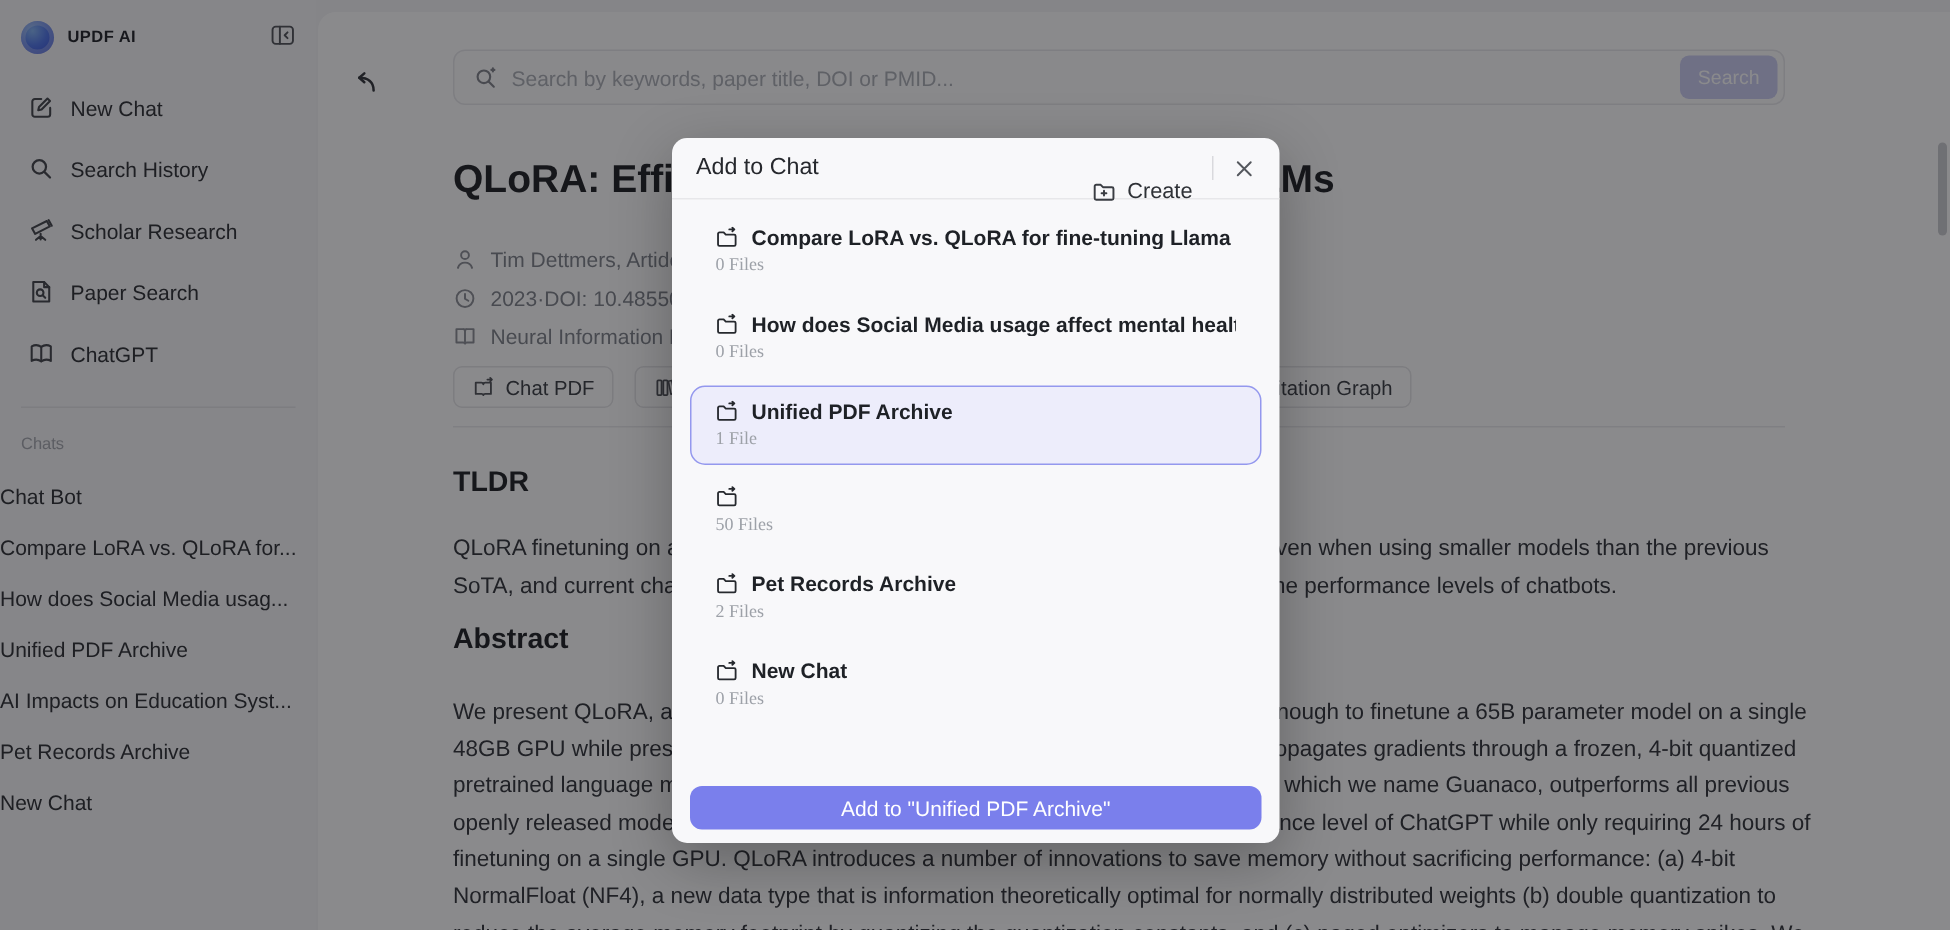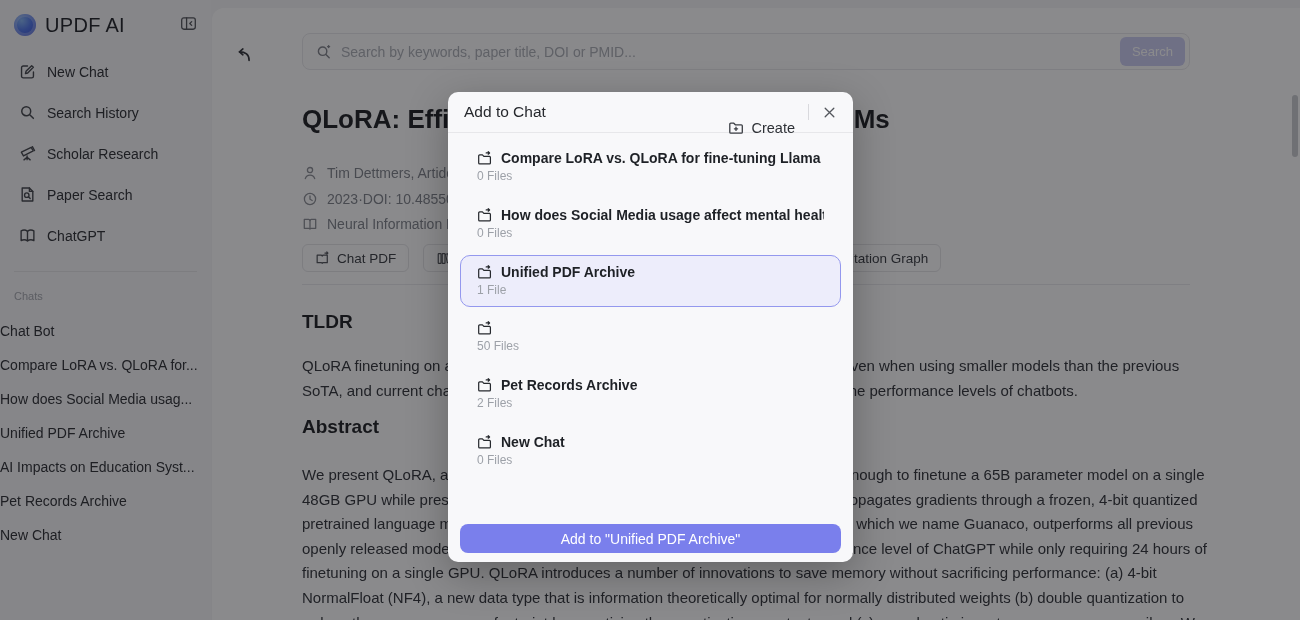--- a/index.html
+++ b/index.html
@@ -5,21 +5,21 @@
   * { margin:0; padding:0; box-sizing:border-box; }
   html,body { width:1300px; height:620px; overflow:hidden;
     font-family:"Liberation Sans", sans-serif; background:#F4F4F6; }
 
   
   .sidebar { position:absolute; left:0; top:0; width:211px; height:620px; background:#F6F6F8; }
   .logo-row { position:absolute; left:14px; top:13px; width:183px; height:24px; display:flex; align-items:center; gap:9px; }
   .logo-circle { width:22px; height:22px; border-radius:50%;
     background:radial-gradient(circle at 35% 30%, #7fb0f2 0%, #4a72e8 45%, #2b3fd0 100%);
     box-shadow: inset 0 0 0 3px rgba(255,255,255,.25); }
-  .logo-text { font-size:20px; font-weight:normal; color:#191B20; letter-spacing:.3px; }
+  .logo-text { font-size:11px; font-weight:bold; color:#191B20; letter-spacing:.3px; }
   .collapse-btn { position:absolute; right:0; top:2px; color:#4A4D53; }
   .nav { position:absolute; left:0; top:51px; width:211px; }
   .nav-item { height:41px; display:flex; align-items:center; gap:11px; padding-left:19px;
     font-size:14px; color:#26282D; cursor:pointer; }
   .nav-item .ic { color:#3C3F45; display:flex; }
   .side-divider { position:absolute; left:14px; right:14px; top:271px; border-top:1px solid #E4E4E7; }
   .chats-label { position:absolute; left:14px; top:290px; font-size:11px; color:#A2A5AC; }
   .chat-list { position:absolute; left:0; top:314px; width:211px; }
   .chat-item { height:34px; display:flex; align-items:center; 
     font-size:14px; color:#26282D; white-space:nowrap; overflow:hidden; cursor:pointer; }
@@ -74,21 +74,21 @@
   .header-vdiv { width:1px; height:16px; background:#D9D9DD; margin:0 13px; }
   .close-btn { color:#54575D; cursor:pointer; display:flex; }
 
   .modal-list { padding:8px 12px 0; }
   .modal-item { border:1px solid transparent; border-radius:10px; padding:8px 16px 9px;
     margin-bottom:5px; cursor:pointer; }
   .modal-item.selected { background:#EDEDFB; border-color:#9498EE; }
   .mi-top { display:flex; align-items:center; gap:9px; }
   .mi-top .ic { color:#26292E; display:flex; flex:none; }
   .mi-name { font-size:14px; font-weight:bold; color:#1E2126; white-space:nowrap; overflow:hidden; }
-  .mi-files { margin-top:3px; font-size:12px; color:#9DA1A8; }
+  .mi-files { margin-top:3px; font-size:12px; color:#9DA1A8;font-family:Liberation Serif, serif; }
 
   .confirm-btn { position:absolute; left:12px; right:12px; bottom:9px; height:29px; border:none;
     border-radius:8px; background:#7A7FEC; color:#FFFFFF; font-size:14px; cursor:pointer;
     font-family:"Liberation Sans", sans-serif; }
 
   svg { display:block; }
 </style>
 </head>
 <body>
 

